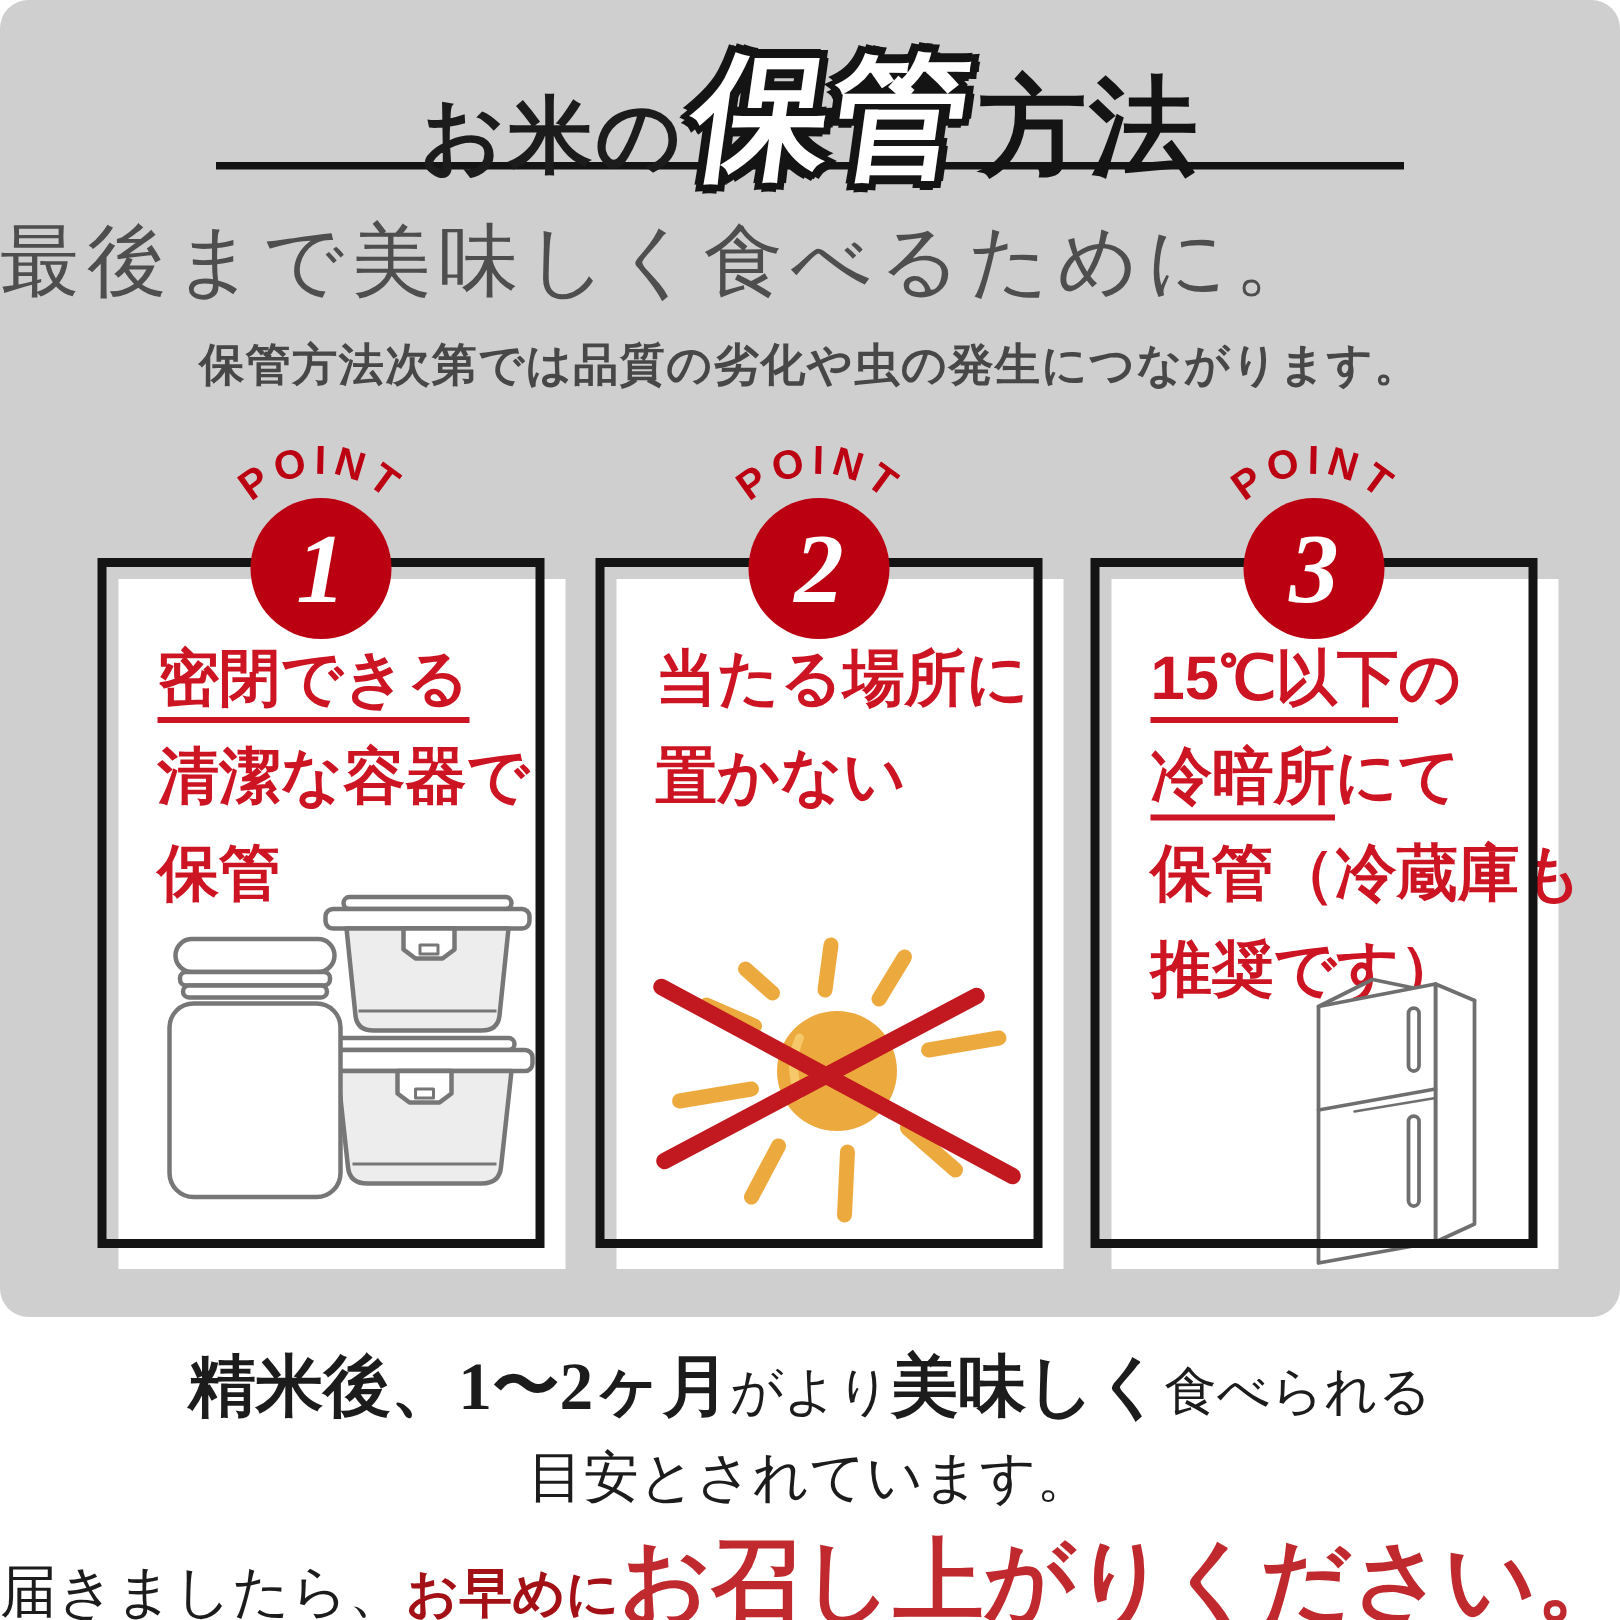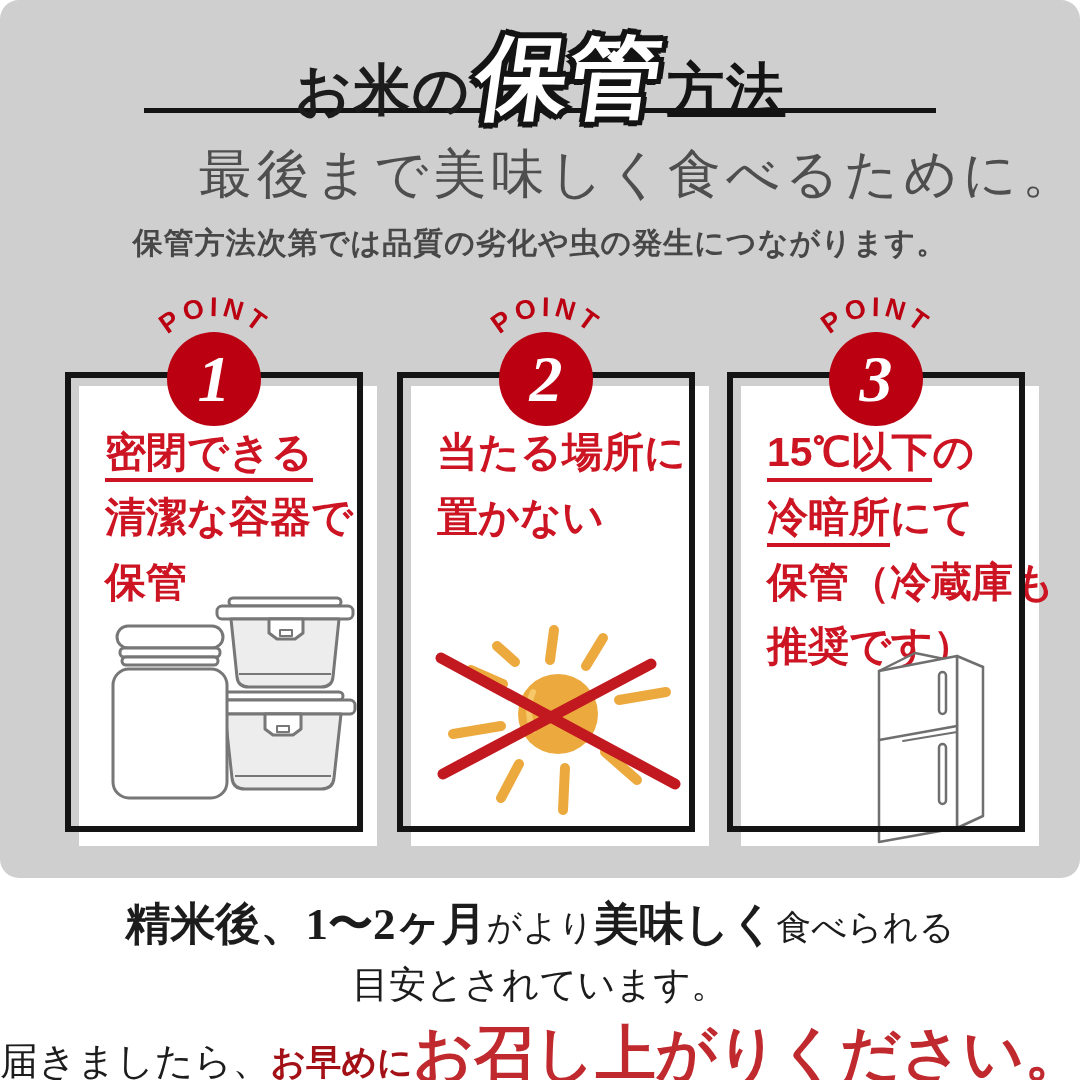--- a/index.html
+++ b/index.html
@@ -16,23 +16,23 @@
 
   
   .title{display:flex;justify-content:center;align-items:baseline;margin:0;padding-top:16px;height:104px;}
   .t-pre{font-size:56px;font-weight:600;color:var(--text-dark);letter-spacing:2px;}
   .t-em{display:inline-block;font-size:92px;font-weight:900;color:#ffffff;margin:0 6px;
         -webkit-text-stroke:7px var(--frame-black);paint-order:stroke fill;transform:skewX(-8deg);
         text-shadow:-5px -5px 0 var(--frame-black),5px -5px 0 var(--frame-black),
                     -5px 5px 0 var(--frame-black),5px 5px 0 var(--frame-black),
                     0 -6px 0 var(--frame-black),0 6px 0 var(--frame-black),
                     -6px 0 0 var(--frame-black),6px 0 0 var(--frame-black);}
-  .t-suf{font-size:57px;font-weight:800;color:var(--frame-black);letter-spacing:2px;text-decoration:underline;}
+  .t-suf{font-size:72px;font-weight:800;color:var(--frame-black);letter-spacing:2px;}
   .rule{width:792px;height:5px;background:var(--frame-black);margin:4px auto 0;}
-  .subtitle{margin:26px 0 0;text-align:right;font-size:53px;color:var(--subtitle-gray);
+  .subtitle{margin:26px 0 0;text-align:left;font-size:53px;color:var(--subtitle-gray);
             letter-spacing:5px;font-weight:500;}
   .desc{margin:12px 0 0;text-align:center;font-size:30px;font-weight:700;color:#474747;
         letter-spacing:1px;font-family:"Liberation Sans",sans-serif;}
 
   
   .card{position:absolute;top:372px;width:298px;height:460px;}
   .card.c1{left:65px;} .card.c2{left:397px;} .card.c3{left:727px;}
   .sheet{position:absolute;left:14px;top:14px;width:298px;height:460px;background:#ffffff;z-index:1;}
   .frame{position:absolute;inset:0;border:6px solid var(--frame-black);z-index:2;pointer-events:none;}
   .badge{position:absolute;left:74px;top:-95px;width:150px;height:152px;z-index:3;overflow:visible;}

